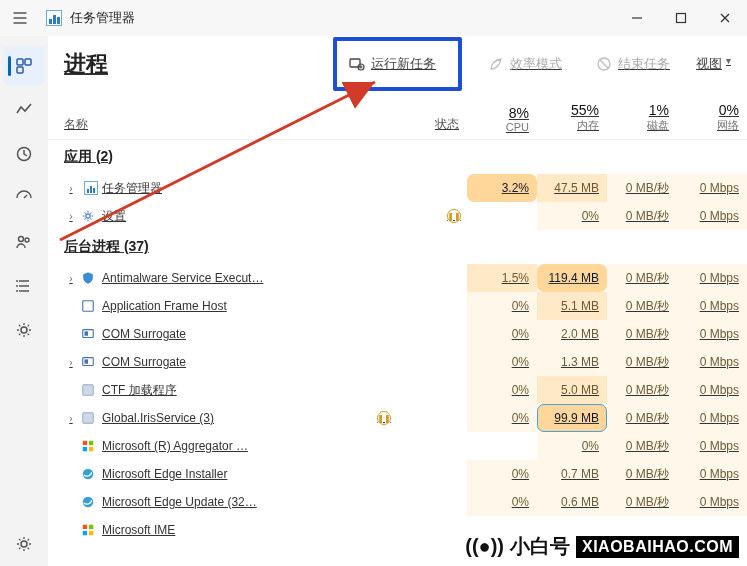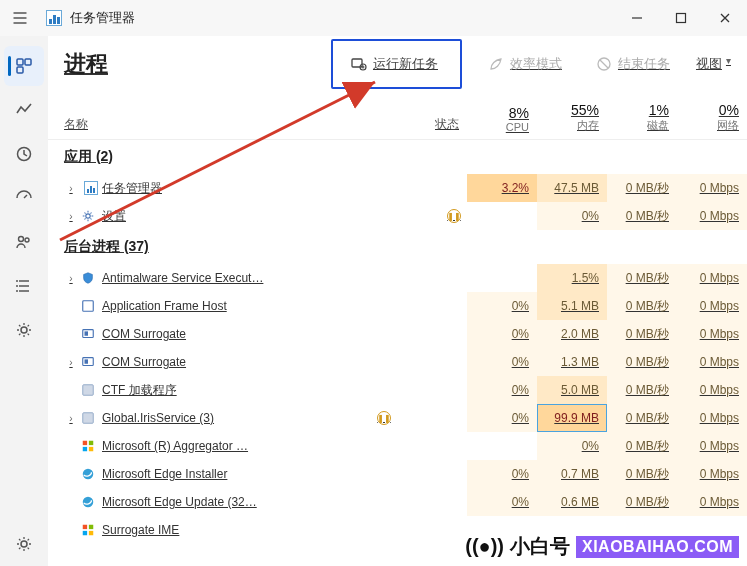--- a/index.html
+++ b/index.html
@@ -92,23 +92,23 @@
     align-items:center;
     padding: 0 16px;
     border-bottom: none;
   }
   .toolbar h1 { font-size: 22px; font-weight: 600; color:#222; }
   .toolbar .actions { margin-left:auto; display:flex; align-items:center; gap:18px; }
   .tb-btn { display:flex; align-items:center; gap:6px; font-size:13px; color:#444; padding:4px 8px; }
   .tb-btn.disabled { color:#aaa; }
   .tb-btn .ic { width:16px; height:16px; display:inline-block; }
   .highlight-box {
-    border: 2px solid #1d4ed8;
+    border: 4px solid #1d4ed8;
     border-radius: 2px;
-    padding: 10px 14px 10px 10px;
+    padding: 10px 14px 10px 4px;
   }
   .view-btn { display:flex; align-items:flex-start; gap:4px; color:#444; font-size:13px; }
   
   .thead {
     display:flex;
     align-items:flex-end;
     padding: 0 0 6px 16px;
     font-size:12px;
     color:#555;
     border-bottom:1px solid #eee;
@@ -137,37 +137,37 @@
   }
   .row .caret {
     width:14px; text-align:center; color:#666; font-size:10px;
   }
   .row .picon { width:16px; height:16px; margin:0 6px 0 2px; display:inline-flex; align-items:center; justify-content:center; }
   .row .rname { flex:1; white-space:nowrap; overflow:hidden; text-overflow:ellipsis; color:#333;}
   .row .rstatus { width:90px; text-align:left; display:flex; align-items:center; justify-content:flex-start;}
   .row .rcell { width:70px; text-align:right; padding-right:8px; height:100%; display:flex; align-items:center; justify-content:flex-end; }
   .heat0 { background:#fff7e9; color:#6b5a35;}
   .heat1 { background:#ffe9c6; color:#6b5a35;}
-  .heat2 { background:#ffd79b; color:#7f1d1d;}
+  .heat2 { background:#ffd79b; color:#0f172a;border-radius:7px;}
   .sel { }
   
   .pauseic {
     width:14px;height:14px;border:1.5px solid #d29a1e;border-radius:50%;
     display:inline-flex;align-items:center;justify-content:center;
     color:#d29a1e; font-size:8px;
   }
   
   .wm {
     position:absolute; right:8px; bottom:6px;
     display:flex; align-items:center; gap:6px;
     font-weight:700;
   }
   .wm .glyph { font-size:20px; color:#111;}
   .wm .cn { font-size:20px; color:#111; }
-  .wm .en { font-size:16px; color:#fff; background:#8b5cf6; padding:2px 6px; letter-spacing:0.5px;}
+  .wm .en { font-size:16px; color:#fff; background:#000000; padding:2px 6px; letter-spacing:0.5px;}
   
   .arrow {
     position:absolute;
     left:50px; top:70px;
     pointer-events:none;
   }
 </style>
 </head>
 <body>
 
@@ -360,20 +360,21 @@
         <div class="row sel">
           <span class="caret">›</span>
           <span class="picon">
             <svg width="14" height="14" viewBox="0 0 16 16">
               <path d="M8 2l5 2v4c0 3-2 5-5 6-3-1-5-3-5-6V4l5-2z" fill="#3a8dd8" stroke="#2a6bb0" stroke-width="0.7"></path>
             </svg>
           </span>
           <span class="rname">Antimalware Service Execut…</span>
           <span class="rstatus"></span>
           <span class="rcell heat1">1.5%</span>
+          <span class="rcell heat2" style="">119.4 MB</span>
           <span class="rcell heat0">0 MB/秒</span>
           <span class="rcell heat0">0 Mbps</span>
         </div>
         <div class="row">
           <span class="caret"></span>
           <span class="picon">
             <svg width="14" height="14" viewBox="0 0 16 16">
               <rect x="2" y="2" width="12" height="12" rx="1" fill="none" stroke="#4672b4" stroke-width="1.3"></rect>
             </svg>
           </span>
@@ -493,21 +494,21 @@
         <div class="row">
           <span class="caret"></span>
           <span class="picon">
             <svg width="14" height="14" viewBox="0 0 16 16">
               <rect x="2" y="2" width="5" height="5" fill="#f35325"></rect>
               <rect x="9" y="2" width="5" height="5" fill="#81bc06"></rect>
               <rect x="2" y="9" width="5" height="5" fill="#05a6f0"></rect>
               <rect x="9" y="9" width="5" height="5" fill="#ffba08"></rect>
             </svg>
           </span>
-          <span class="rname">Surrogate IME</span>
+          <span class="rname">Microsoft IME</span>
           <span class="rstatus"></span>
         </div>
       </div>
   </div>
 </div>
 
 <svg class="arrow" width="360" height="200">
   <defs>
     <marker id="ah" markerWidth="12" markerHeight="12" refX="10" refY="5" orient="auto">
       <path d="M0 0 L10 5 L0 10 z" fill="#d23a2a"></path>

